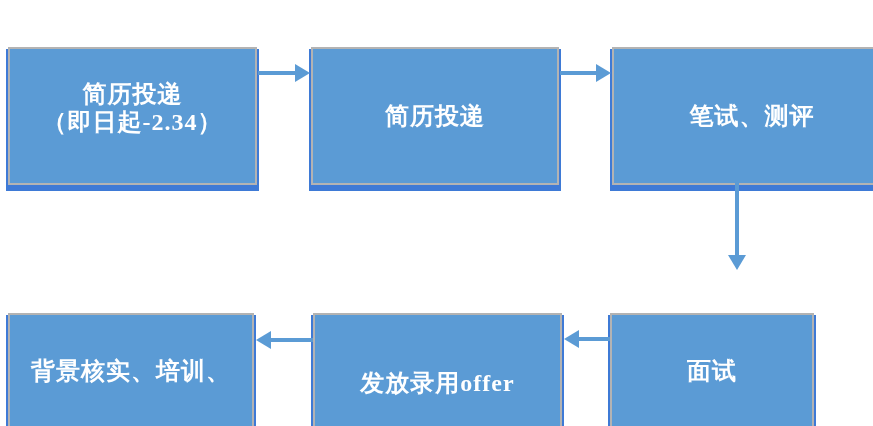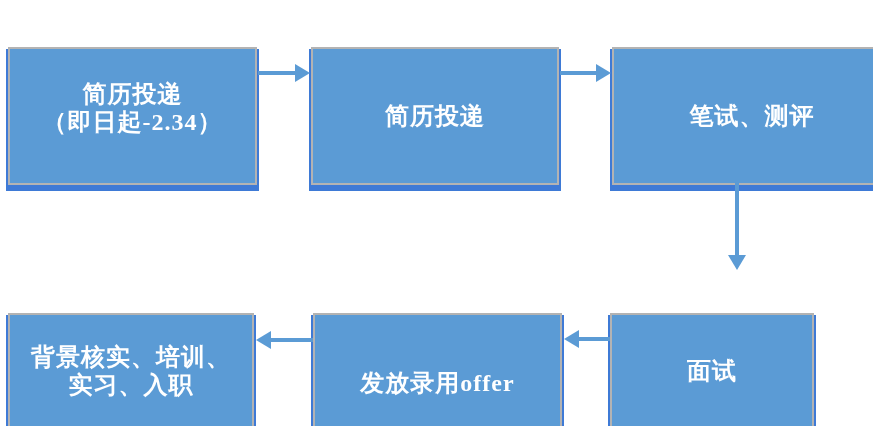--- a/index.html
+++ b/index.html
@@ -105,21 +105,20 @@
   <div class="node n4 lift-sm">
     <div class="node-line">面试</div>
   </div>
 
   <div class="node n5">
     <div class="node-line">发放录用offer</div>
   </div>
 
   <div class="node n6 lift-sm">
     <div class="node-line">背景核实、培训、</div>
-    <div class="node-line">实习、入职</div>
   </div>
 
   <div class="arrow h a1">
     <div class="shaft"></div>
     <div class="head right"></div>
   </div>
 
   <div class="arrow h a2">
     <div class="shaft"></div>
     <div class="head right"></div>

